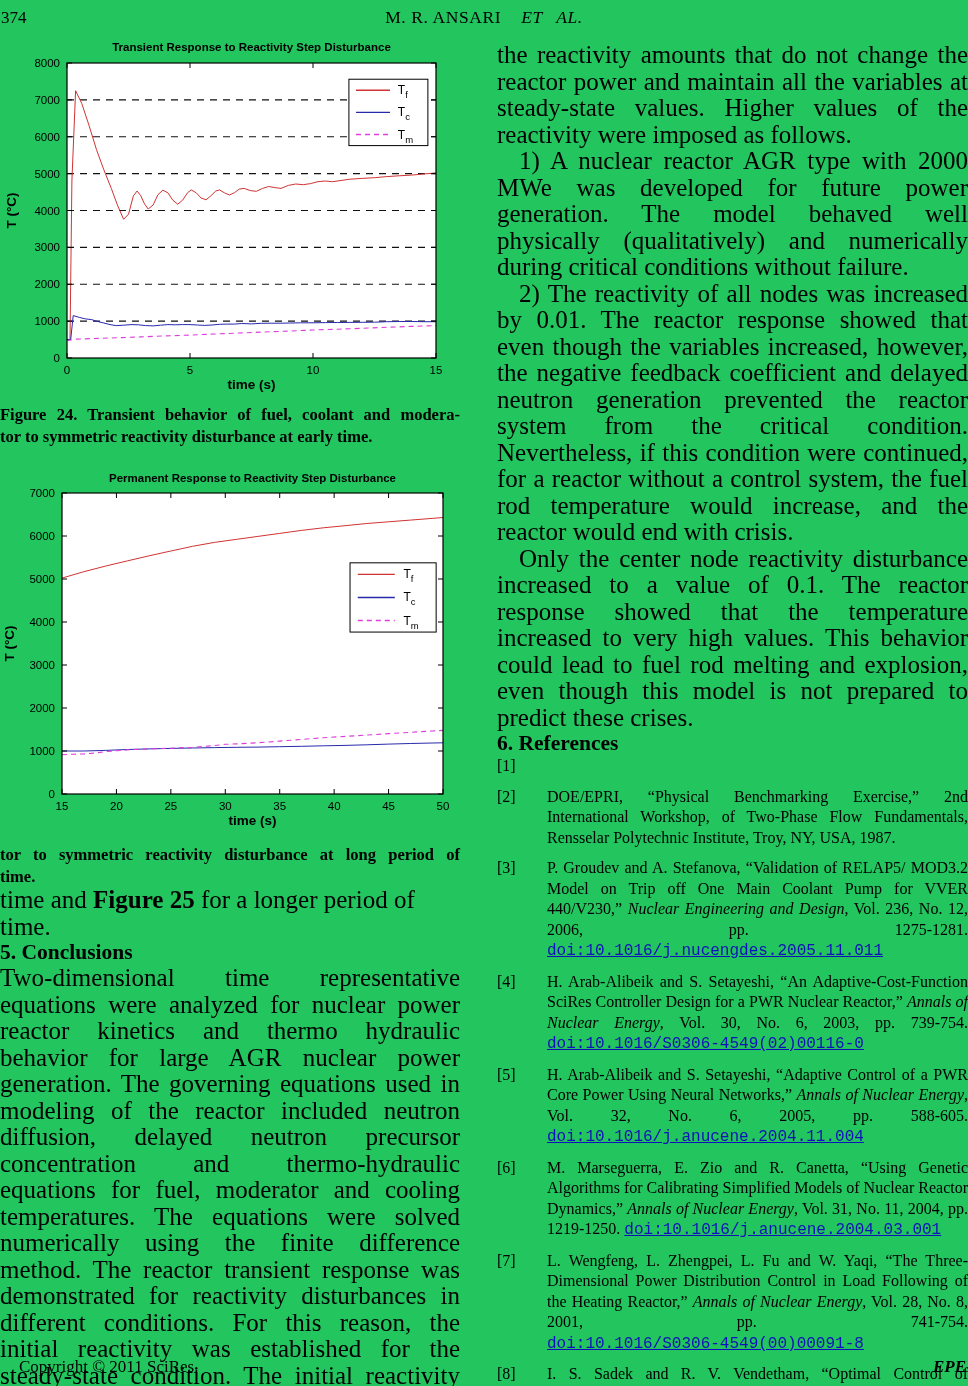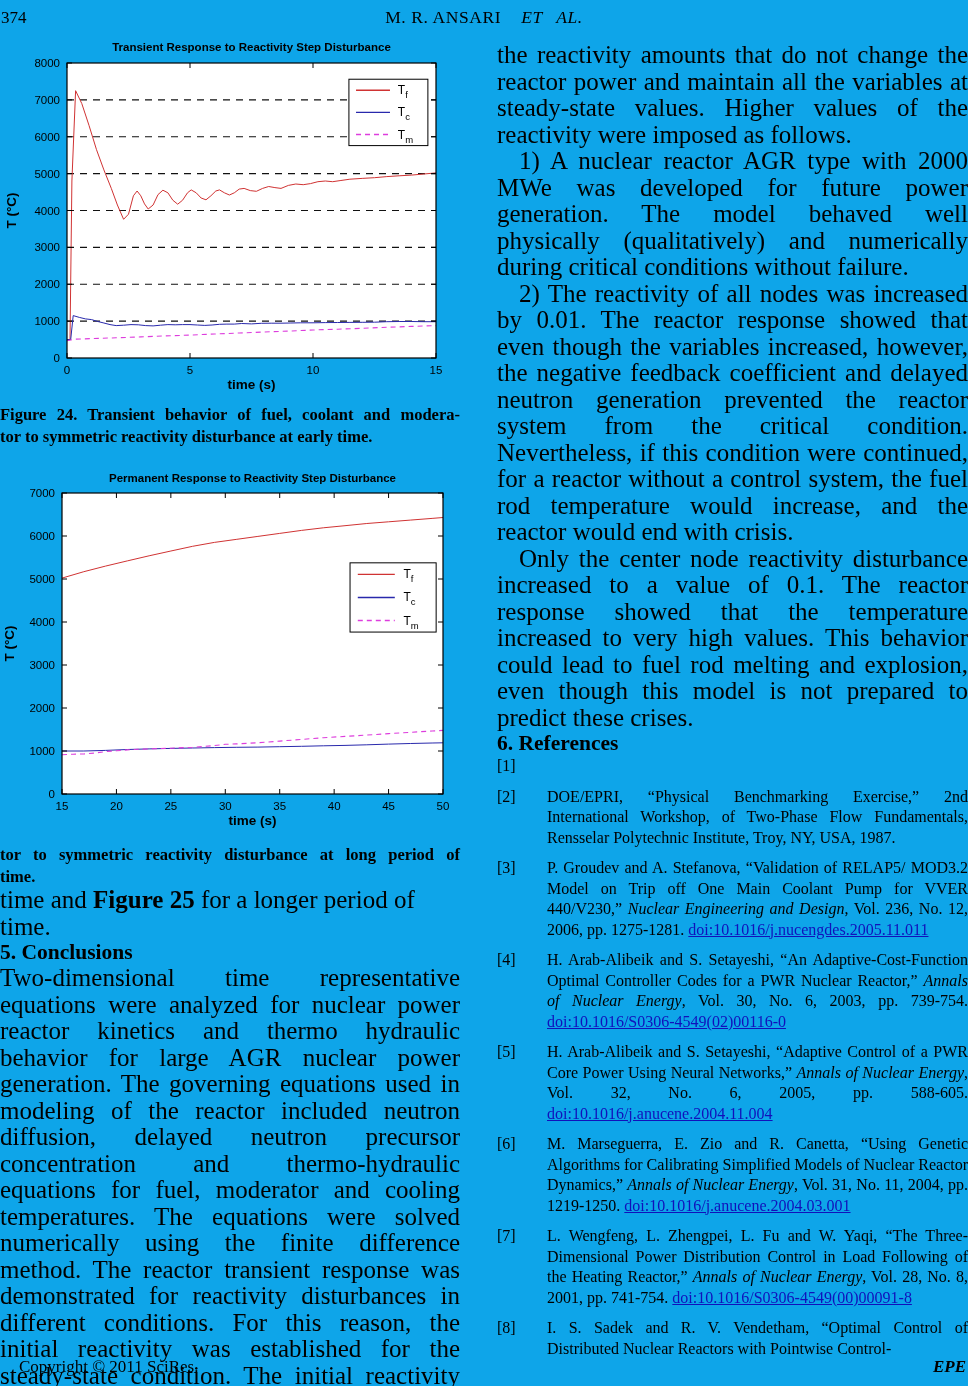--- a/index.html
+++ b/index.html
@@ -1,17 +1,17 @@
 <!DOCTYPE html>
 <html><head>
 <meta charset="utf-8">
 <style>
   html,body{margin:0;padding:0;background:#ffffff;}
   body{width:968px;font-family:"Liberation Serif",serif;color:#000;}
-  .page{position:relative;width:968px;height:1386px;background:#0ea5e9;overflow:hidden;}
+  .page{position:relative;width:968px;height:1386px;background:#22c55e;overflow:hidden;}
 
   
   .pagenum{position:absolute;left:1px;top:8px;font-size:17px;}
   .running{position:absolute;top:7px;left:0;width:100%;text-align:center;font-size:17.5px;letter-spacing:.6px;}
   .running .ital{font-style:italic;margin-left:20px;word-spacing:9px;}
 
   
   .columns{position:absolute;top:36px;left:0;width:968px;}
   .col-left{position:absolute;left:0;top:0;width:460px;}
   .col-right{position:absolute;left:497px;top:0;width:471px;}
@@ -33,21 +33,21 @@
   h2.head{font-size:21.5px;margin:0;font-weight:bold;}
   .h-conc{margin-top:25px;margin-bottom:17px;}
   .h-refs{margin-top:20px;margin-bottom:19px;}
   .col-right p.body:first-child{margin-top:6px;}
 
   
   .ref{display:flex;font-size:16px;line-height:20.5px;margin-bottom:10px;}
   .ref-label{width:50px;flex:none;}
   .ref-text{flex:1;text-align:justify;}
   .ref-text .it{font-style:italic;}
-  a.doi{color:#1111bb;text-decoration:underline;cursor:pointer;display:inline-block;}
+  a.doi{color:#1111bb;text-decoration:underline;cursor:pointer;display:inline-block;font-family:Liberation Mono, monospace;}
 
   
   .foot-left{position:absolute;left:19px;bottom:9px;font-size:17px;}
   .foot-right{position:absolute;right:2px;bottom:9px;font-size:17px;font-weight:bold;font-style:italic;}
 </style>
 </head>
 <body>
 
 <div class="page">
 
@@ -221,21 +221,21 @@
           <div class="ref">
             <span class="ref-label">[2]</span>
             <span class="ref-text"><span>DOE/EPRI, “Physical Benchmarking Exercise,” 2nd International Workshop, of Two-Phase Flow Fundamentals, Rensselar Polytechnic Institute, Troy, NY, USA, 1987.</span></span>
           </div>
           <div class="ref">
             <span class="ref-label">[3]</span>
             <span class="ref-text"><span>P. Groudev and A. Stefanova, “Validation of RELAP5/ MOD3.2 Model on Trip off One Main Coolant Pump for VVER 440/V230,” </span><span class="it">Nuclear Engineering and Design</span><span>, Vol. 236, No. 12, 2006, pp. 1275-1281. </span><a class="doi">doi:10.1016/j.nucengdes.2005.11.011</a></span>
           </div>
           <div class="ref">
             <span class="ref-label">[4]</span>
-            <span class="ref-text"><span>H. Arab-Alibeik and S. Setayeshi, “An Adaptive-Cost-Function Optimal Controller Codes for a PWR Nuclear Reactor,” </span><span class="it">Annals of Nuclear Energy</span><span>, Vol. 30, No. 6, 2003, pp. 739-754. </span><a class="doi">doi:10.1016/S0306-4549(02)00116-0</a></span>
+            <span class="ref-text"><span>H. Arab-Alibeik and S. Setayeshi, “An Adaptive-Cost-Function SciRes Controller Design for a PWR Nuclear Reactor,” </span><span class="it">Annals of Nuclear Energy</span><span>, Vol. 30, No. 6, 2003, pp. 739-754. </span><a class="doi">doi:10.1016/S0306-4549(02)00116-0</a></span>
           </div>
           <div class="ref">
             <span class="ref-label">[5]</span>
             <span class="ref-text"><span>H. Arab-Alibeik and S. Setayeshi, “Adaptive Control of a PWR Core Power Using Neural Networks,” </span><span class="it">Annals of Nuclear Energy</span><span>, Vol. 32, No. 6, 2005, pp. 588-605. </span><a class="doi">doi:10.1016/j.anucene.2004.11.004</a></span>
           </div>
           <div class="ref">
             <span class="ref-label">[6]</span>
             <span class="ref-text"><span>M. Marseguerra, E. Zio and R. Canetta, “Using Genetic Algorithms for Calibrating Simplified Models of Nuclear Reactor Dynamics,” </span><span class="it">Annals of Nuclear Energy</span><span>, Vol. 31, No. 11, 2004, pp. 1219-1250. </span><a class="doi">doi:10.1016/j.anucene.2004.03.001</a></span>
           </div>
           <div class="ref">

